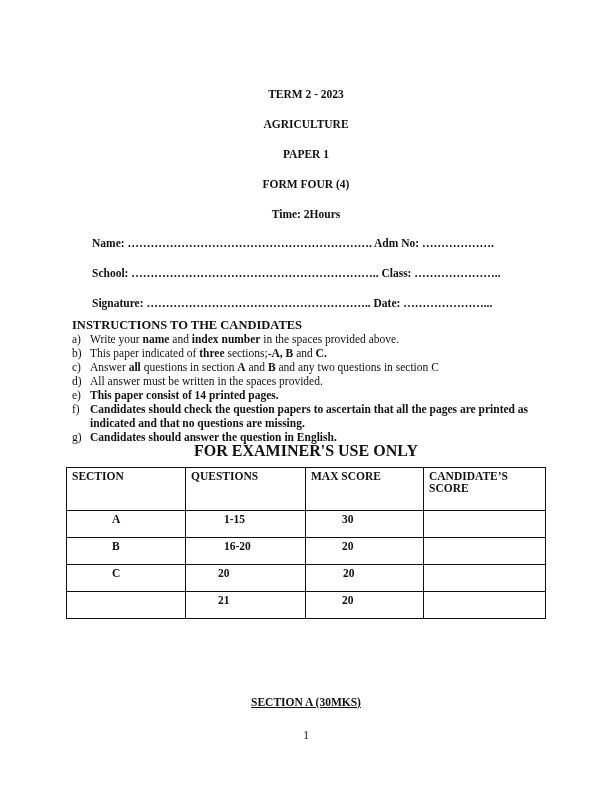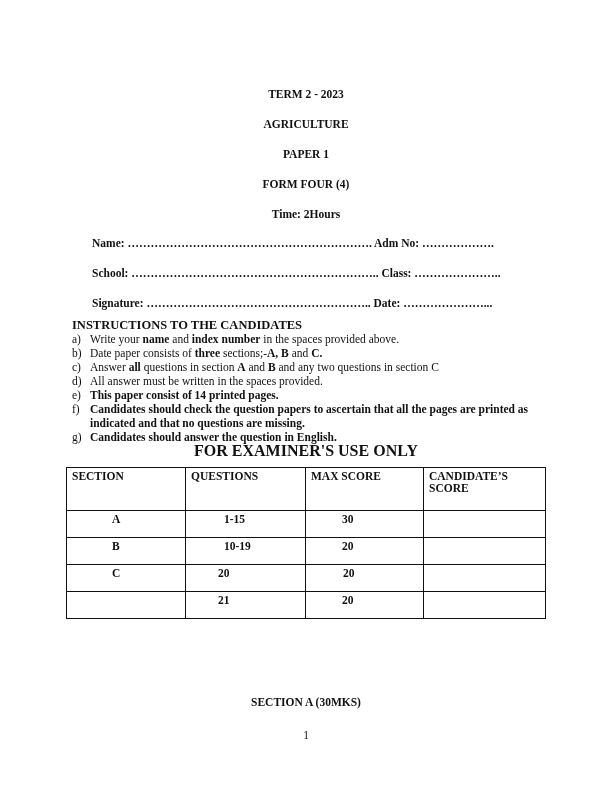--- a/index.html
+++ b/index.html
@@ -11,21 +11,21 @@
   .instr { position: absolute; left: 72px; width: 480px; font-size: 11.5px; line-height: 14px; }
   .instr .lbl { display: inline-block; width: 18px; font-weight: normal; }
   .instr .txt { display: inline-block; vertical-align: top; width: 460px; }
   .instr.bold .txt { font-weight: bold; }
   .instr b { font-weight: bold; }
   table.score { position: absolute; left: 66px; top: 467px; border-collapse: collapse; font-size: 11.5px; font-weight: bold; }
   table.score td { border: 1.2px solid #111; vertical-align: top; padding: 2px 5px; height: 22px; }
   table.score tr.hdr td { height: 38px; }
   .c1 { width: 108px; } .c2 { width: 109px; } .c3 { width: 107px; font-family: Liberation Serif, serif; } .c4 { width: 111px; }
   .sec-head { position: absolute; left: 0; width: 612px; top: 696px; text-align: center; font-weight: bold; font-size: 11.5px; }
-  .sec-head span { }
+  .sec-head span { text-decoration: underline; }
   .pagenum { position: absolute; left: 0; width: 612px; top: 729px; text-align: center; font-size: 11.5px; }
 </style>
 </head>
 <body>
 
 <div class="center" style="top:88px">TERM 2 - 2023</div>
 <div class="center" style="top:118px">AGRICULTURE</div>
 <div class="center" style="top:148px">PAPER 1</div>
 <div class="center" style="top:178px">FORM FOUR (4)</div>
 <div class="center" style="top:208px">Time: 2Hours</div>
@@ -33,21 +33,21 @@
 <div class="field" style="top:237px">Name: ………………………………………………………. Adm No: ……………….</div>
 <div class="field" style="top:267px">School: ……………………………………………………….. Class: …………………..</div>
 <div class="field" style="top:297px">Signature: ………………………………………………….. Date: …………………...</div>
 
 <div class="instr-title">INSTRUCTIONS TO THE CANDIDATES</div>
 
 <div class="instr" style="top:332px">
   <span class="lbl">a)</span><span class="txt"><span>Write your </span><b>name</b><span> and </span><b>index number</b><span> in the spaces provided above.</span></span>
 </div>
 <div class="instr" style="top:346px">
-  <span class="lbl">b)</span><span class="txt"><span>Date paper consists of </span><b>three</b><span> sections;-</span><b>A, B</b><span> and </span><b>C.</b></span>
+  <span class="lbl">b)</span><span class="txt"><span>This paper indicated of </span><b>three</b><span> sections;-</span><b>A, B</b><span> and </span><b>C.</b></span>
 </div>
 <div class="instr" style="top:360px">
   <span class="lbl">c)</span><span class="txt"><span>Answer </span><b>all</b><span> questions in section </span><b>A</b><span> and </span><b>B</b><span> and any two questions in section C</span></span>
 </div>
 <div class="instr" style="top:374px">
   <span class="lbl">d)</span><span class="txt">All answer must be written in the spaces provided.</span>
 </div>
 <div class="instr bold" style="top:388px">
   <span class="lbl">e)</span><span class="txt">This paper consist of 14 printed pages.</span>
 </div>
@@ -69,21 +69,21 @@
     <td class="c4">CANDIDATE’S SCORE</td>
   </tr>
   <tr>
     <td style="padding-left:45px">A</td>
     <td style="padding-left:38px">1-15</td>
     <td style="padding-left:36px">30</td>
     <td></td>
   </tr>
   <tr>
     <td style="padding-left:45px">B</td>
-    <td style="padding-left:38px">10-19</td>
+    <td style="padding-left:38px">16-20</td>
     <td style="padding-left:36px">20</td>
     <td></td>
   </tr>
   <tr>
     <td style="padding-left:45px">C</td>
     <td style="padding-left:32px">20</td>
     <td style="padding-left:37px">20</td>
     <td></td>
   </tr>
   <tr>

